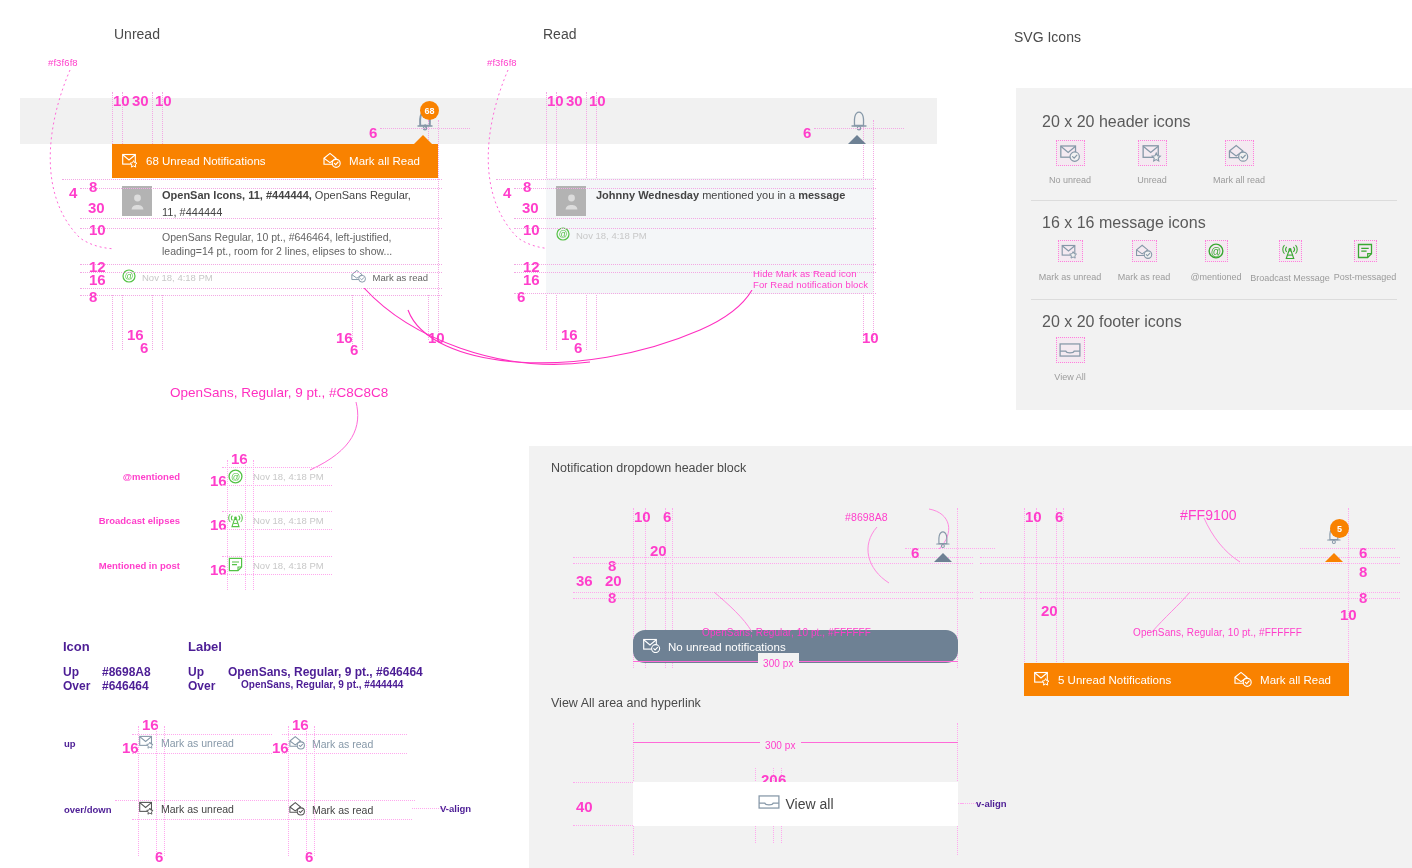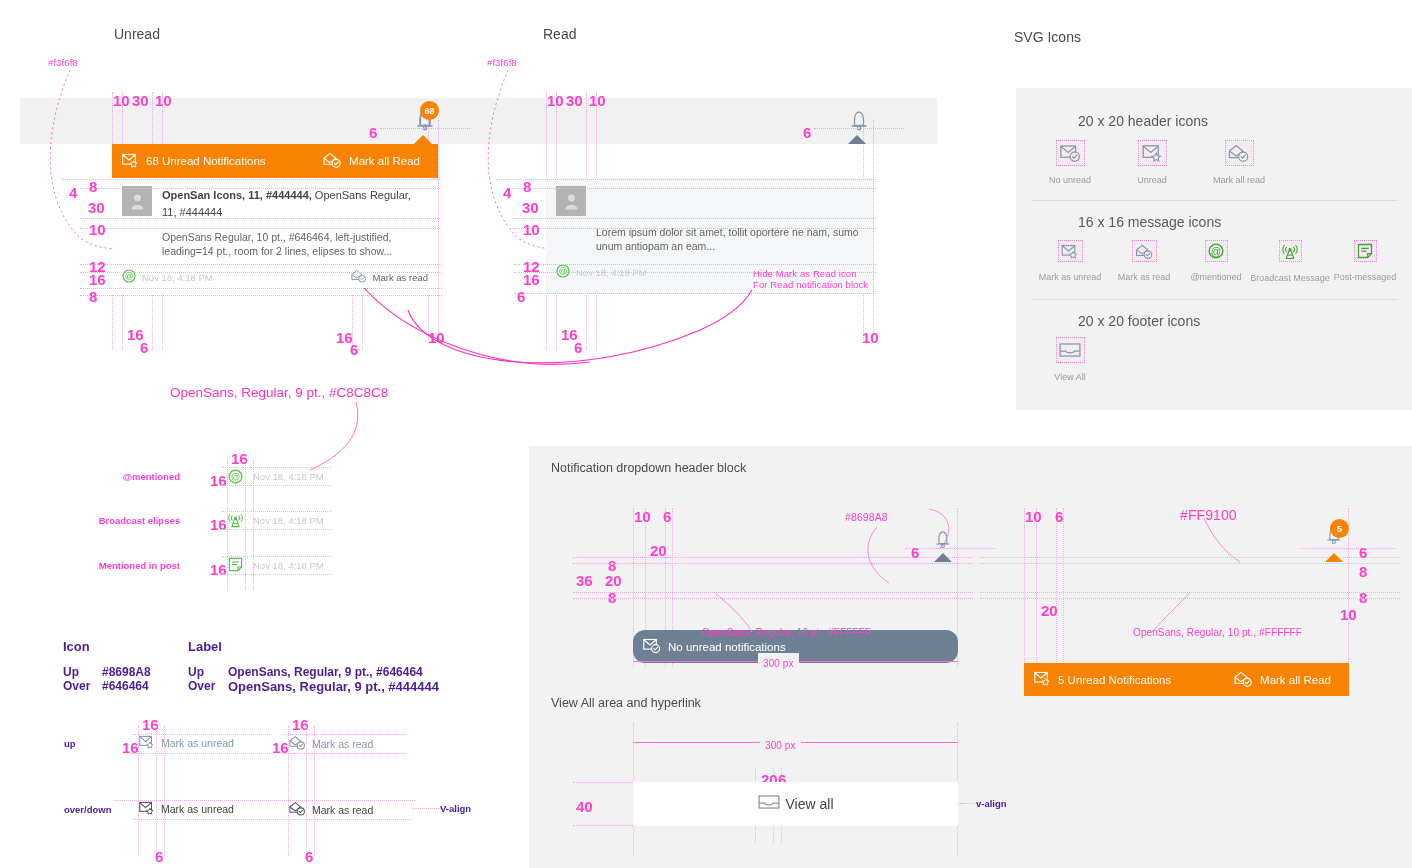--- a/index.html
+++ b/index.html
@@ -78,21 +78,21 @@
   .card-foot .spacer { flex: 1; }
   .mark-read { display: flex; align-items: center; gap: 6px; color: #646464; }
 
   
   .icon-cell { text-align: center; }
   .icon-box {
     display: inline-flex; align-items: center; justify-content: center;
     border: 1px dotted #ff7fdd; background: rgba(255,200,240,.18);
   }
   .icon-cap { font-size: 9px; color: #9b9b9b; margin-top: 9px; white-space: nowrap; }
-  .panel-sub { font-size: 14px; color: #5a5a5a; margin-left: 36px; }
+  .panel-sub { font-size: 16px; color: #5a5a5a; }
   .rule { border-top: 1px solid #dcdcdc; height: 0; }
   .mt-lbl { color: #ff3ecb; font-size: 9.5px; font-weight: bold; text-align: right; }
 
   
   .sp-row { display: flex; align-items: center; gap: 6px; font-size: 10.5px; }
   .sp-row.up   { color: #8698a8; }
   .sp-row.over { color: #444444; }
 
   
   .viewall-strip { background: #ffffff; }
@@ -279,22 +279,22 @@
   </div>
 
   <div class="abs card read" style="left:546px;top:178px;width:327px;height:116px;">
     <div class="card-top">
       <div class="avatar">
         <svg width="15" height="17" viewBox="0 0 15 17">
           <circle cx="7.5" cy="5" r="3.4" fill="#dcdcdc"></circle>
           <path d="M1.6 16.5 C1.6 10.6 13.4 10.6 13.4 16.5 Z" fill="#dcdcdc"></path>
         </svg>
       </div>
-    </div>
-    <div class="card-body">Lorem ipsum dolor sit amet, tollit oportere ne nam, sumo unum antiopam an eam...</div>
+      <div class="card-title"><b>Johnny Wednesday</b><span> mentioned you in a </span><b>message</b></div>
+    </div>
     <div class="card-foot">
       <span>
         <svg width="14" height="14" viewBox="0 0 14 14">
           <circle cx="7" cy="7" r="6" fill="none" stroke="#54c245" stroke-width="1.2"></circle>
           <text x="7" y="10.3" font-size="8.5" fill="#54c245" text-anchor="middle" font-family="Liberation Sans, sans-serif">@</text>
         </svg>
       </span>
       <span class="ts">Nov 18, 4:18 PM</span>
     </div>
   </div>
@@ -379,21 +379,21 @@
   <div class="abs anno-b" style="left:188px;top:639px;font-size:13px;">Label</div>
 
   <div class="abs anno-b" style="left:63px;top:665px;font-size:12px;">Up</div>
   <div class="abs anno-b" style="left:102px;top:665px;font-size:12px;">#8698A8</div>
   <div class="abs anno-b" style="left:63px;top:679px;font-size:12px;">Over</div>
   <div class="abs anno-b" style="left:102px;top:679px;font-size:12px;">#646464</div>
 
   <div class="abs anno-b" style="left:188px;top:665px;font-size:12px;">Up</div>
   <div class="abs anno-b" style="left:228px;top:665px;font-size:12px;">OpenSans, Regular, 9 pt., #646464</div>
   <div class="abs anno-b" style="left:188px;top:679px;font-size:12px;">Over</div>
-  <div class="abs anno-b" style="left:228px;top:679px;font-size:13px;">OpenSans, Regular, 9 pt., #444444</div>
+  <div class="abs anno-b" style="left:241px;top:679px;font-size:10px;">OpenSans, Regular, 9 pt., #444444</div>
 
   <div class="abs num" style="left:142px;top:716px;">16</div>
   <div class="abs num" style="left:292px;top:716px;">16</div>
   <div class="abs vg-s" style="left:138px;top:726px;height:130px;"></div>
   <div class="abs vg-s" style="left:156px;top:726px;height:130px;"></div>
   <div class="abs vg-s" style="left:164px;top:726px;height:130px;"></div>
   <div class="abs vg-s" style="left:288px;top:726px;height:130px;"></div>
   <div class="abs vg-s" style="left:306px;top:726px;height:130px;"></div>
   <div class="abs vg-s" style="left:314px;top:726px;height:130px;"></div>
   <div class="abs num" style="left:155px;top:848px;">6</div>

